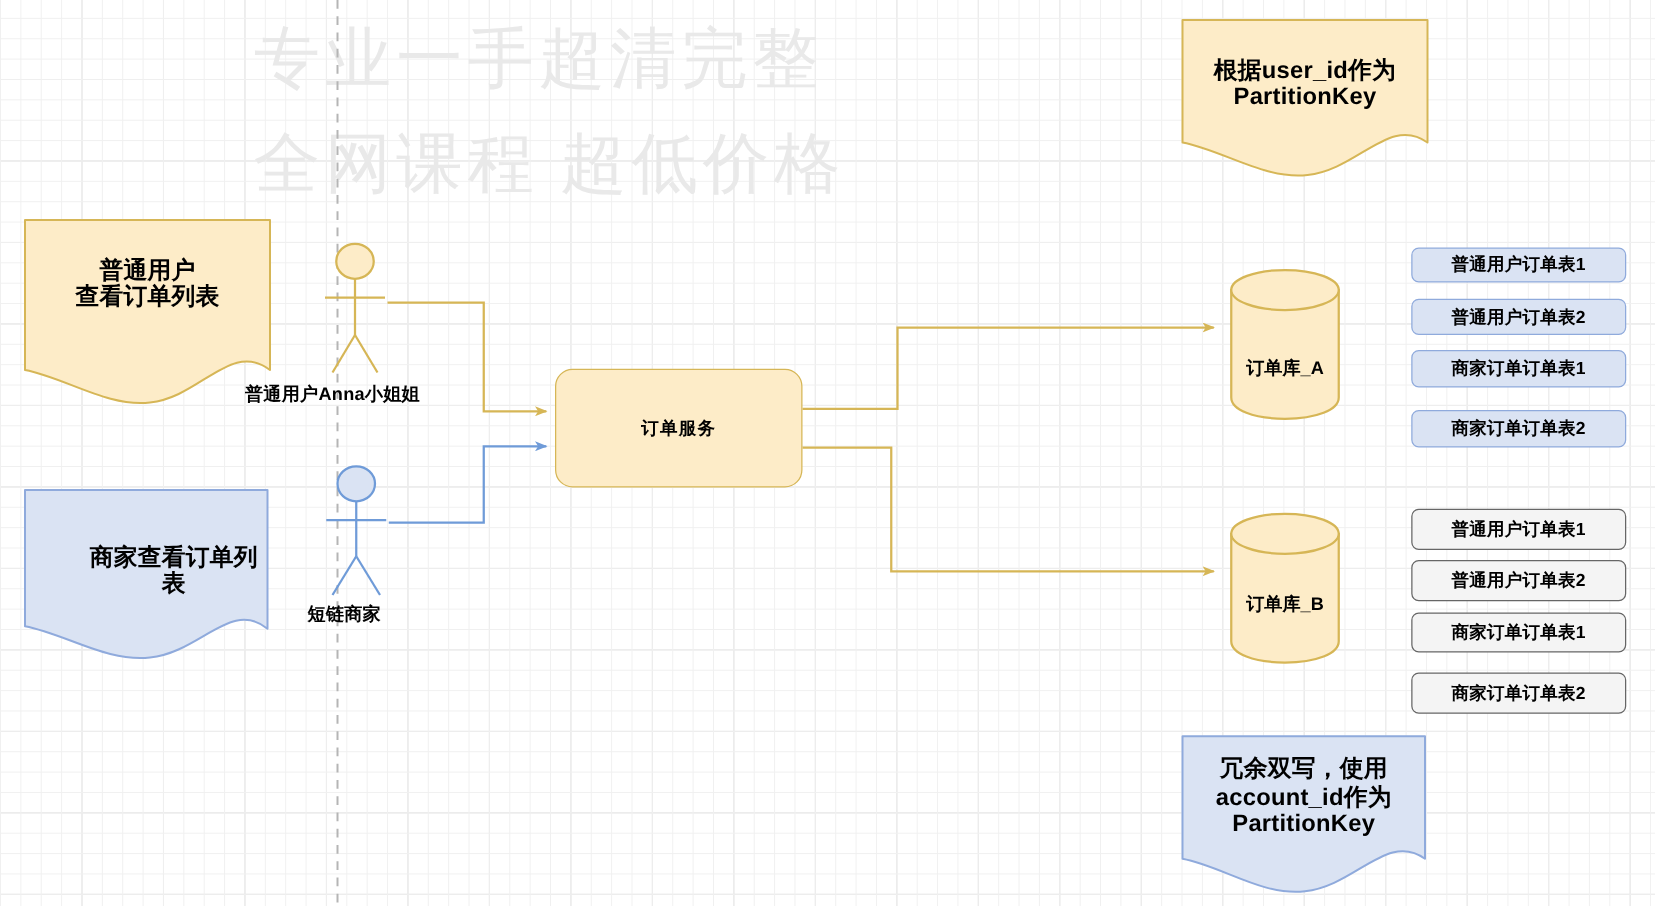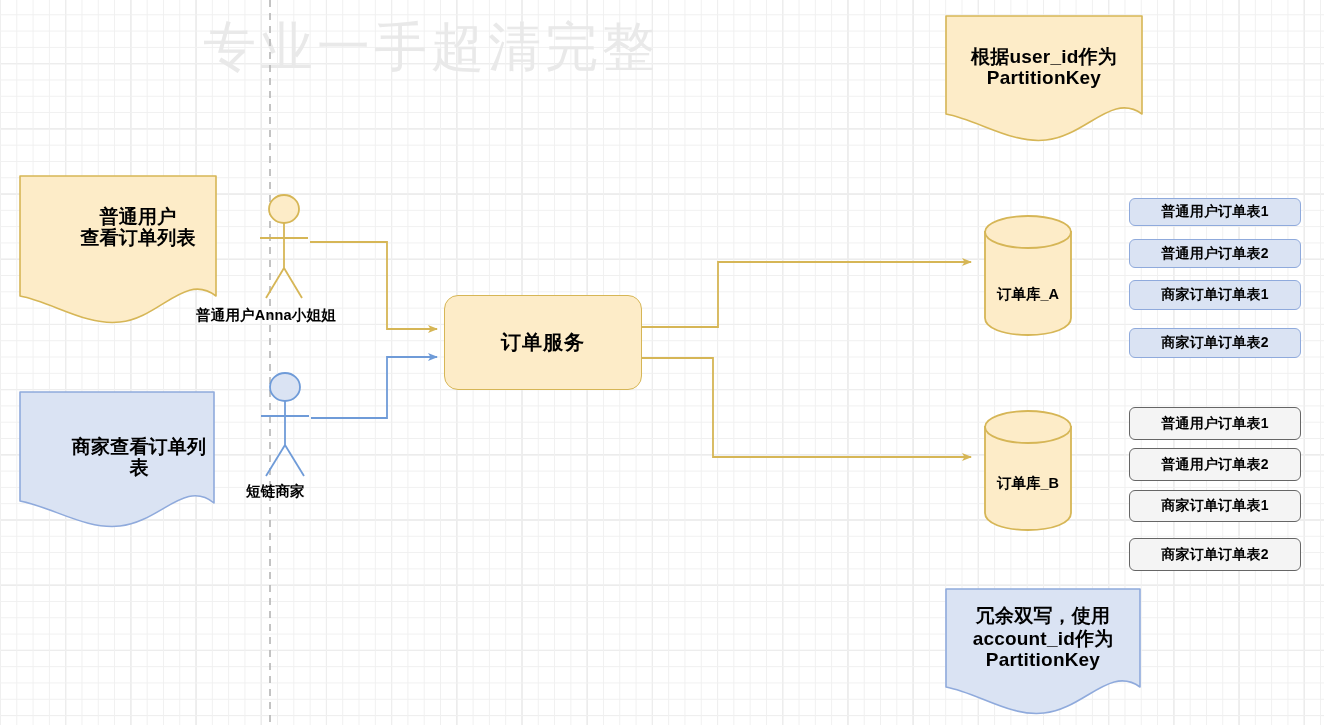--- a/index.html
+++ b/index.html
@@ -102,41 +102,42 @@
 
   .svc {
     position: absolute;
     box-sizing: border-box;
     background: #fdecc8;
     border: 1.6px solid #d6b656;
     border-radius: 14px;
     display: flex;
     align-items: center;
     justify-content: center;
-    font-size: 20px;
+    font-size: 14px;
     font-weight: bold;
     color: #000;
     letter-spacing: 1px;
   }
 
   .actor-label {
     position: absolute;
     font-size: 14.5px;
     font-weight: bold;
     color: #000;
     white-space: nowrap;
     letter-spacing: 0.2px;
   }
 </style>
 </head>
 <body>
 
 <div id="canvas">
 
   <div class="wm wm1">专业一手超清完整</div>
+  <div class="wm wm2">全网课程 超低价格</div>
 
   <svg class="layer" viewBox="0 0 1324 725">
     <defs>
       <marker id="arrowY" markerWidth="10" markerHeight="8" refX="9" refY="4" orient="auto" markerUnits="userSpaceOnUse">
         <path d="M0,0 L10,4 L0,8 L2.5,4 Z" fill="#d6b656"></path>
       </marker>
       <marker id="arrowB" markerWidth="10" markerHeight="8" refX="9" refY="4" orient="auto" markerUnits="userSpaceOnUse">
         <path d="M0,0 L10,4 L0,8 L2.5,4 Z" fill="#6f9bd8"></path>
       </marker>
     </defs>
@@ -180,21 +181,21 @@
       <ellipse cx="1028" cy="232" rx="43" ry="16" fill="#fdecc8" stroke="#d6b656" stroke-width="1.8"></ellipse>
     </g>
 
     <g>
       <path d="M985,427 L985,513 C985,523 1003,530 1028,530 C1053,530 1071,523 1071,513 L1071,427 Z" fill="#fdecc8" stroke="#d6b656" stroke-width="1.8"></path>
       <ellipse cx="1028" cy="427" rx="43" ry="16" fill="#fdecc8" stroke="#d6b656" stroke-width="1.8"></ellipse>
     </g>
   </svg>
 
 
-  <div class="note" style="left:20px; top:176px; width:196px; height:146px;margin-left:20px;">
+  <div class="note" style="left:20px; top:176px; width:196px; height:146px;">
     <div class="note-text" style="top:30px;">普通用户</div>
     <div class="note-text" style="top:51px;">查看订单列表</div>
   </div>
 
   <div class="note" style="left:20px; top:392px; width:194px; height:134px;">
     <div class="note-text" style="top:44px;margin-left:44px;">商家查看订单列表</div>
   </div>
 
   <div class="note" style="left:946px; top:16px; width:196px; height:124px;">
     <div class="note-text" style="top:30px;">根据user_id作为</div>

